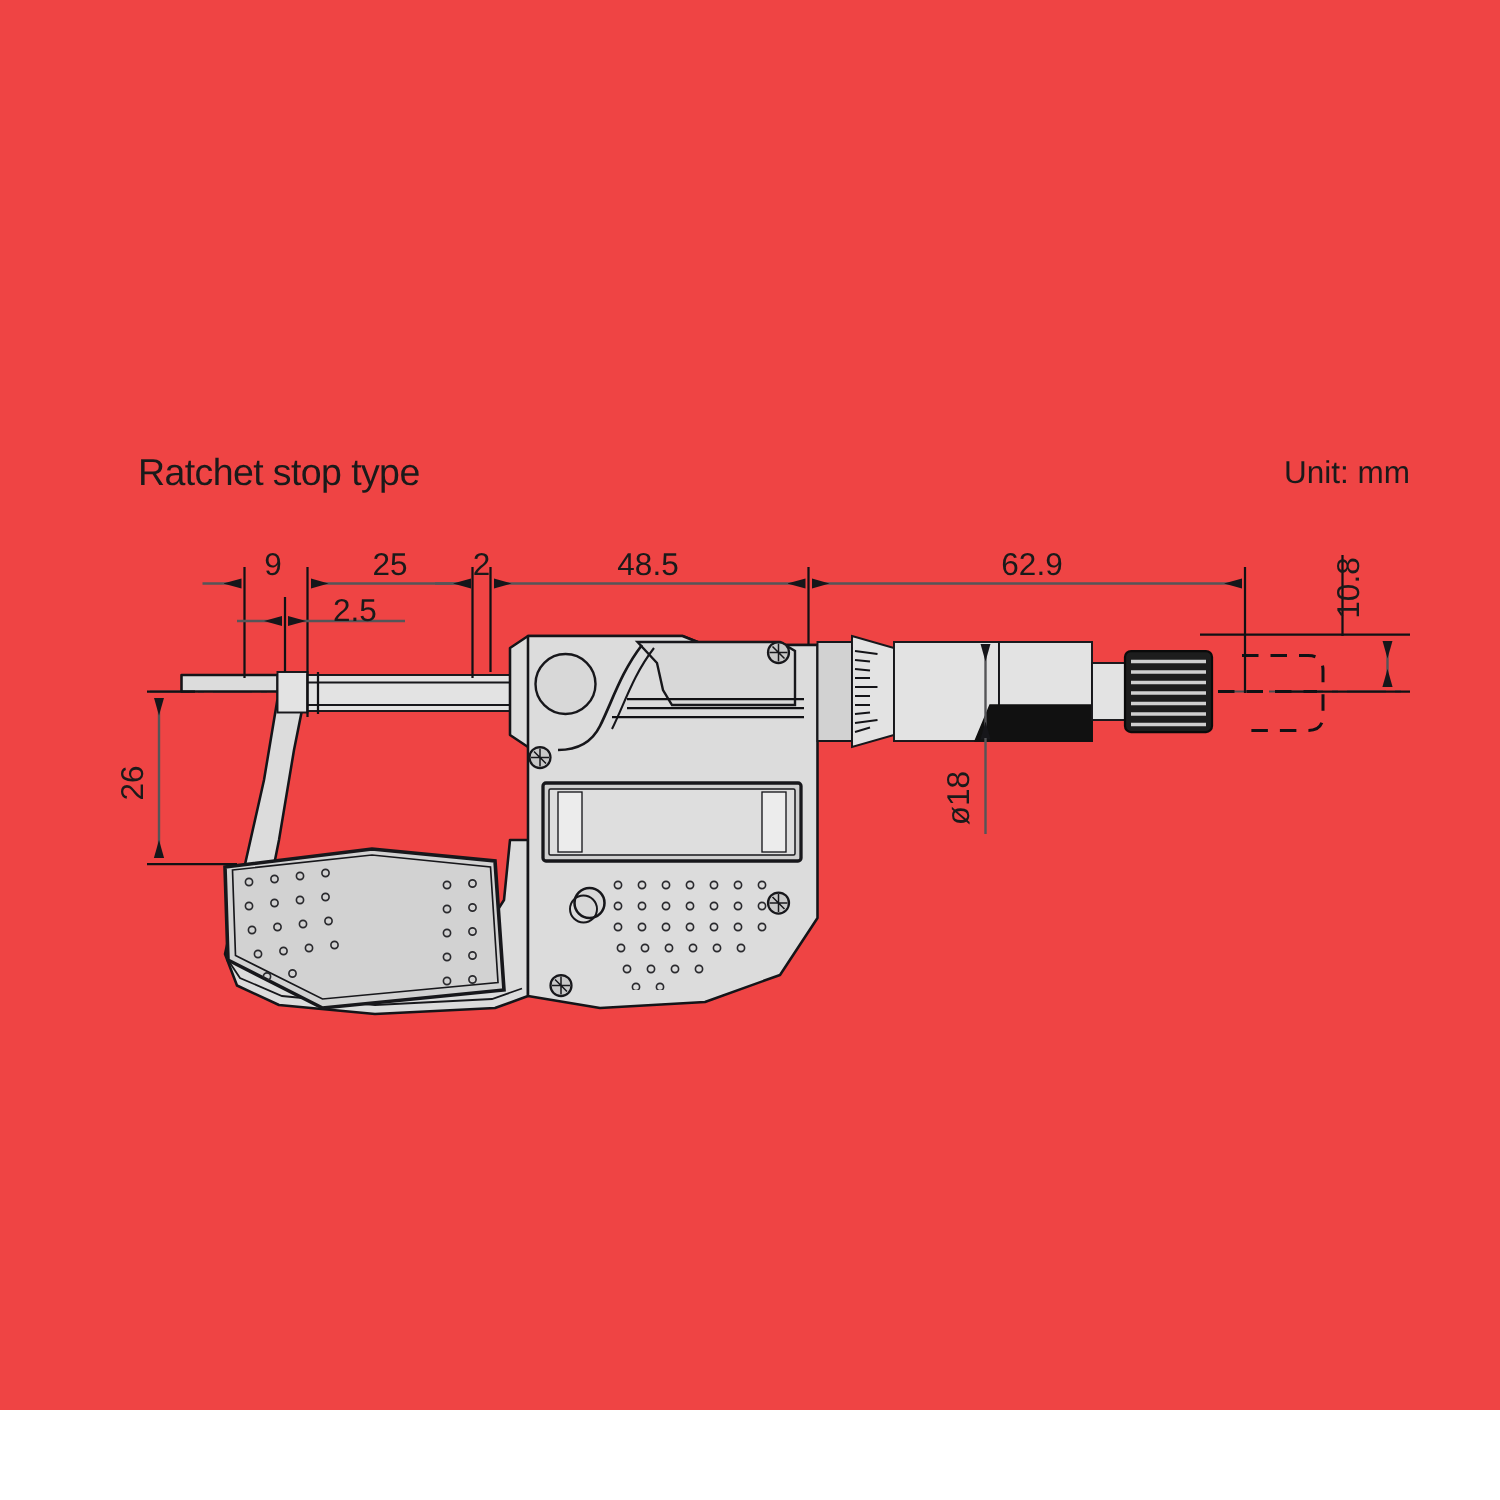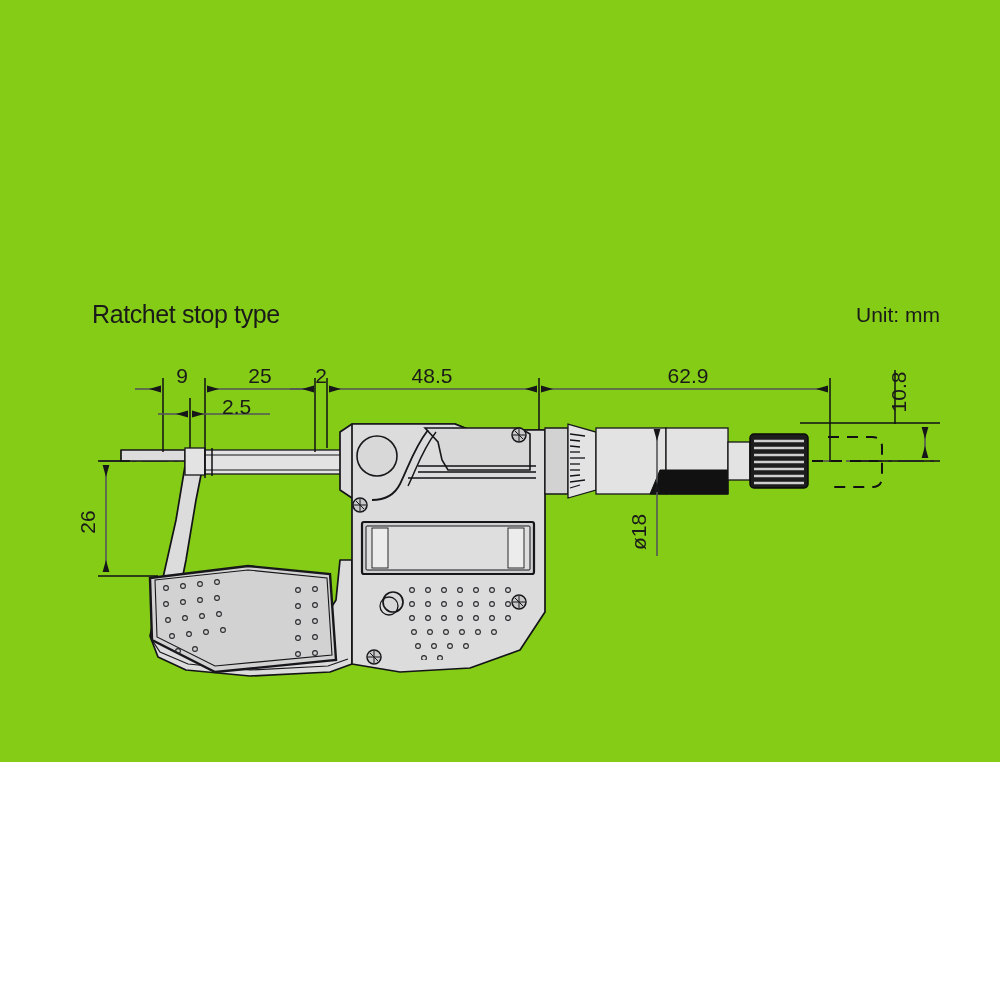--- a/index.html
+++ b/index.html
@@ -3,22 +3,22 @@
 <meta charset="utf-8">
 <style>
   html, body {
     margin: 0;
     padding: 0;
     background: #ffffff;
   }
   #page {
     position: relative;
     width: 1000px;
-    height: 762px;
-    background: #84cc16;
+    height: 940px;
+    background: #ef4444;
     font-family: "Liberation Sans", sans-serif;
     overflow: hidden;
   }
   #drawing-svg {
     position: absolute;
     left: 0;
     top: 0;
     width: 1000px;
     height: 1000px;
   }

